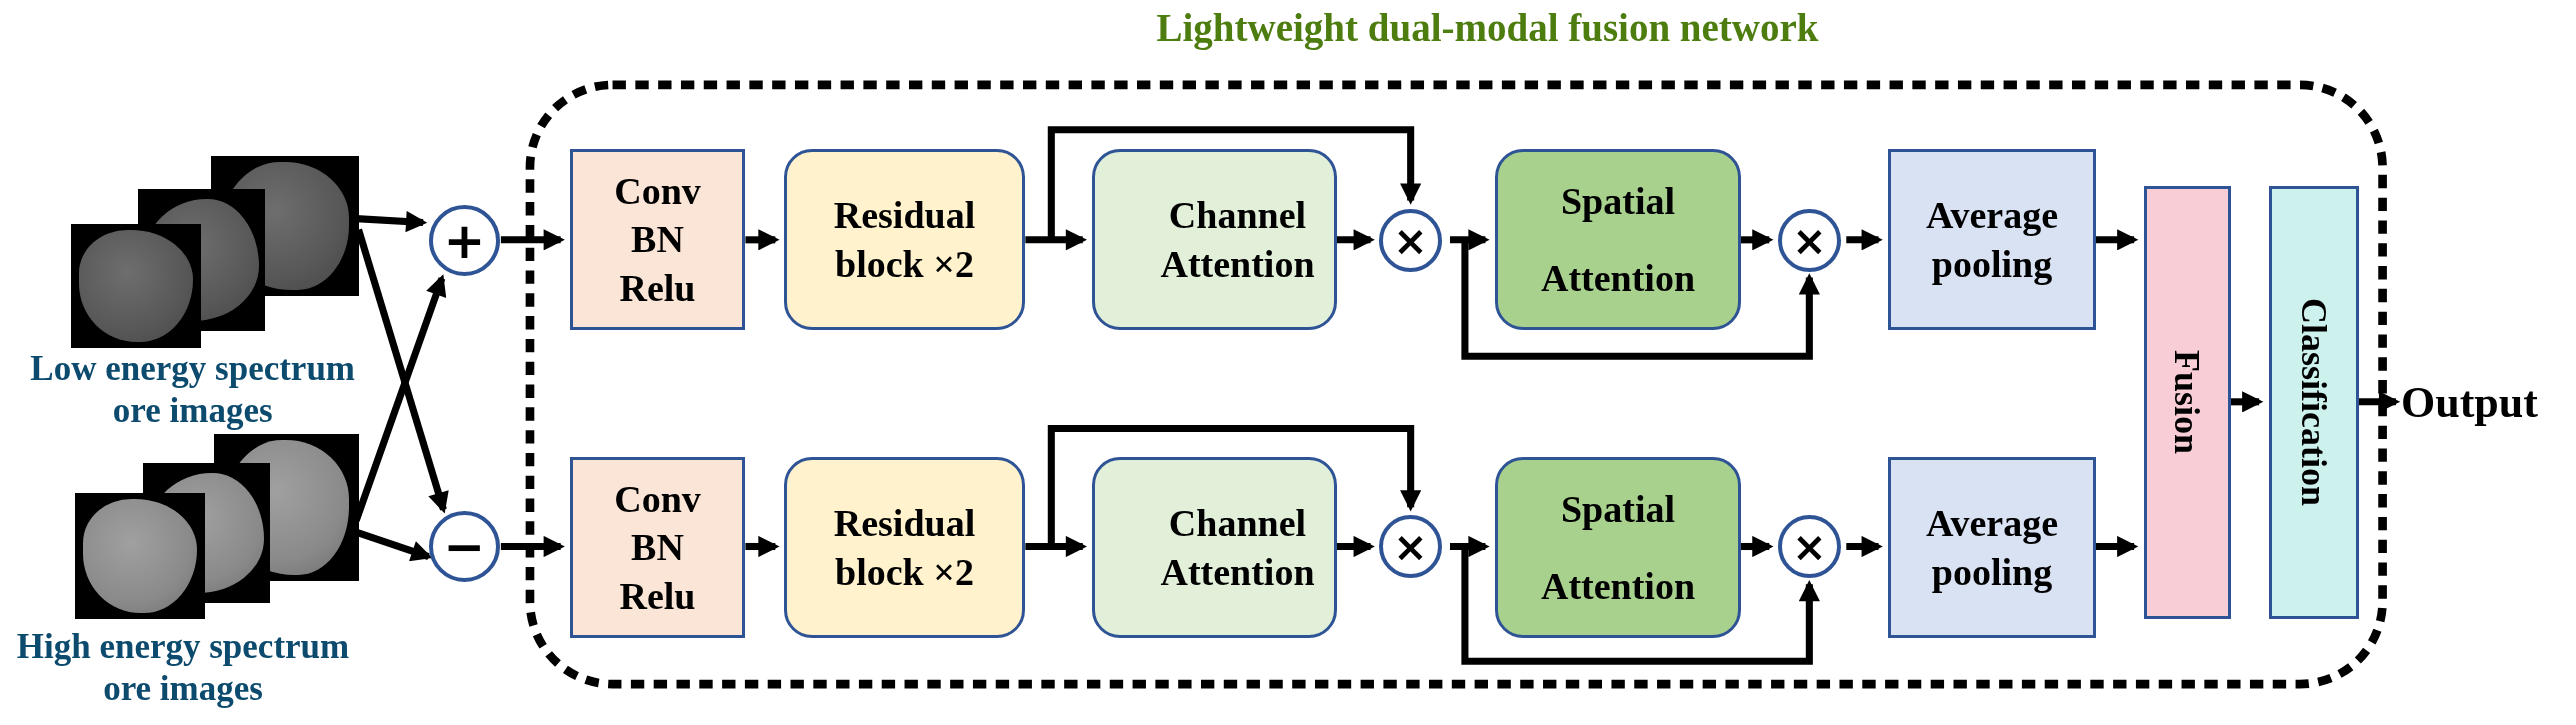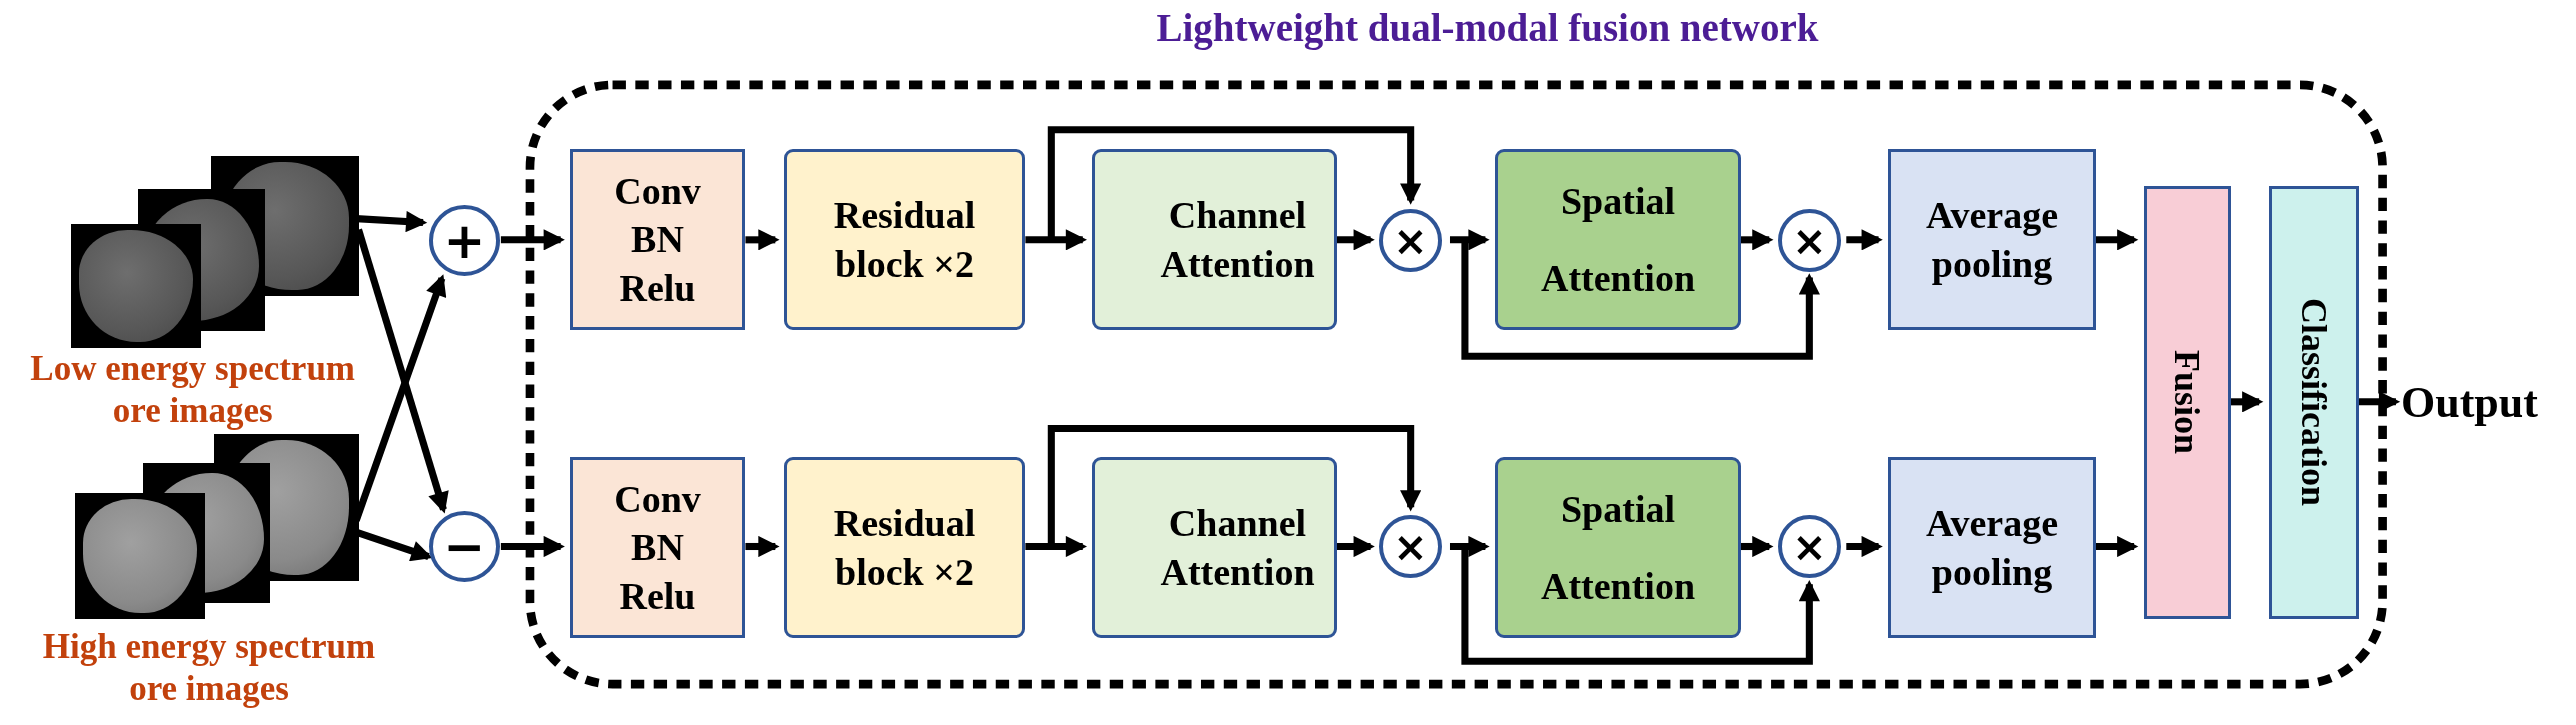--- a/index.html
+++ b/index.html
@@ -4,26 +4,26 @@
 <style>
   html,body{margin:0;padding:0;background:#fff;}
   .canvas{position:relative;width:2576px;height:725px;background:#fff;overflow:hidden;
           font-family:"Liberation Serif", serif;}
   .wires{position:absolute;left:0;top:0;}
   .wire{stroke:var(--line);stroke-width:9;fill:none;}
   .dashed-frame{stroke:var(--line);stroke-width:11;fill:none;}
   .arrowhead{fill:var(--line);}
 
   .title{position:absolute;left:1094px;top:4.7px;width:787px;text-align:center;
-         font-weight:bold;font-size:39px;color:#4c1d95;}
+         font-weight:bold;font-size:39px;color:#4d7c0f;}
 
   .block{position:absolute;box-sizing:border-box;border:3.9px solid var(--border);
          display:flex;flex-direction:column;justify-content:center;align-items:center;
          font-weight:bold;font-size:38px;color:#000;text-align:center;line-height:1.28;}
-  .rounded{border-radius:9px;text-align:center;}
+  .rounded{border-radius:28px;text-align:center;}
   .conv{background:var(--conv);}
   .residual{background:var(--residual);}
   .channel{background:var(--channel);padding-left:46px;}
   .spatial{background:var(--spatial);gap:28px;}
   .avgpool{background:var(--avgpool);}
   .fusionblk{background:var(--fusion);}
   .classblk{background:var(--classification);}
   .vlabel{transform:rotate(90deg);white-space:nowrap;font-size:36px;font-weight:bold;}
 
   .op{position:absolute;box-sizing:border-box;background:#fff;border:4.7px solid var(--border);
@@ -34,21 +34,21 @@
 
   .ore-square{position:absolute;background:#000;display:flex;}
   .rock{margin:auto;}
   .rock-low{background:radial-gradient(circle at 42% 38%, #6e6e6e, #575757 62%, #454545);}
   .rock-high{background:radial-gradient(circle at 42% 38%, #a0a0a0, #8a8a8a 62%, #6e6e6e);}
   .r1{width:88%;height:90%;border-radius:44% 56% 48% 52% / 40% 46% 58% 54%;}
   .r2{width:90%;height:86%;border-radius:55% 45% 58% 42% / 48% 55% 45% 52%;}
   .r3{width:86%;height:92%;border-radius:48% 52% 42% 58% / 55% 45% 52% 48%;}
 
   .stack-label{position:absolute;width:354px;text-align:center;font-weight:bold;
-               font-size:35px;color:#c2410c;line-height:1.2;}
+               font-size:35px;color:#0c4a6e;line-height:1.2;}
   .output{position:absolute;left:2401px;top:378px;width:175px;font-weight:bold;
           font-size:44px;line-height:49px;color:#000000;}
 </style>
 </head>
 <body>
 
 <div class="canvas">
 
   <svg class="wires" width="2576" height="725" viewBox="0 0 3274 922">
     <defs>
@@ -108,21 +108,21 @@
 
   <div class="ore-square" style="left:214px;top:434px;width:145px;height:147px;">
     <div class="rock rock-high r3"></div>
   </div>
   <div class="ore-square" style="left:143px;top:463px;width:127px;height:140px;">
     <div class="rock rock-high r2"></div>
   </div>
   <div class="ore-square" style="left:75px;top:493px;width:130px;height:126px;">
     <div class="rock rock-high r1"></div>
   </div>
-  <div class="stack-label" style="left:32px;top:626px;">
+  <div class="stack-label" style="left:6px;top:626px;">
     <div>High energy spectrum</div>
     <div>ore images</div>
   </div>
 
   <div class="op op-big" style="left:429px;top:205px;">
     <span>+</span>
   </div>
   <div class="op op-big" style="left:429px;top:511px;">
     <span>−</span>
   </div>

